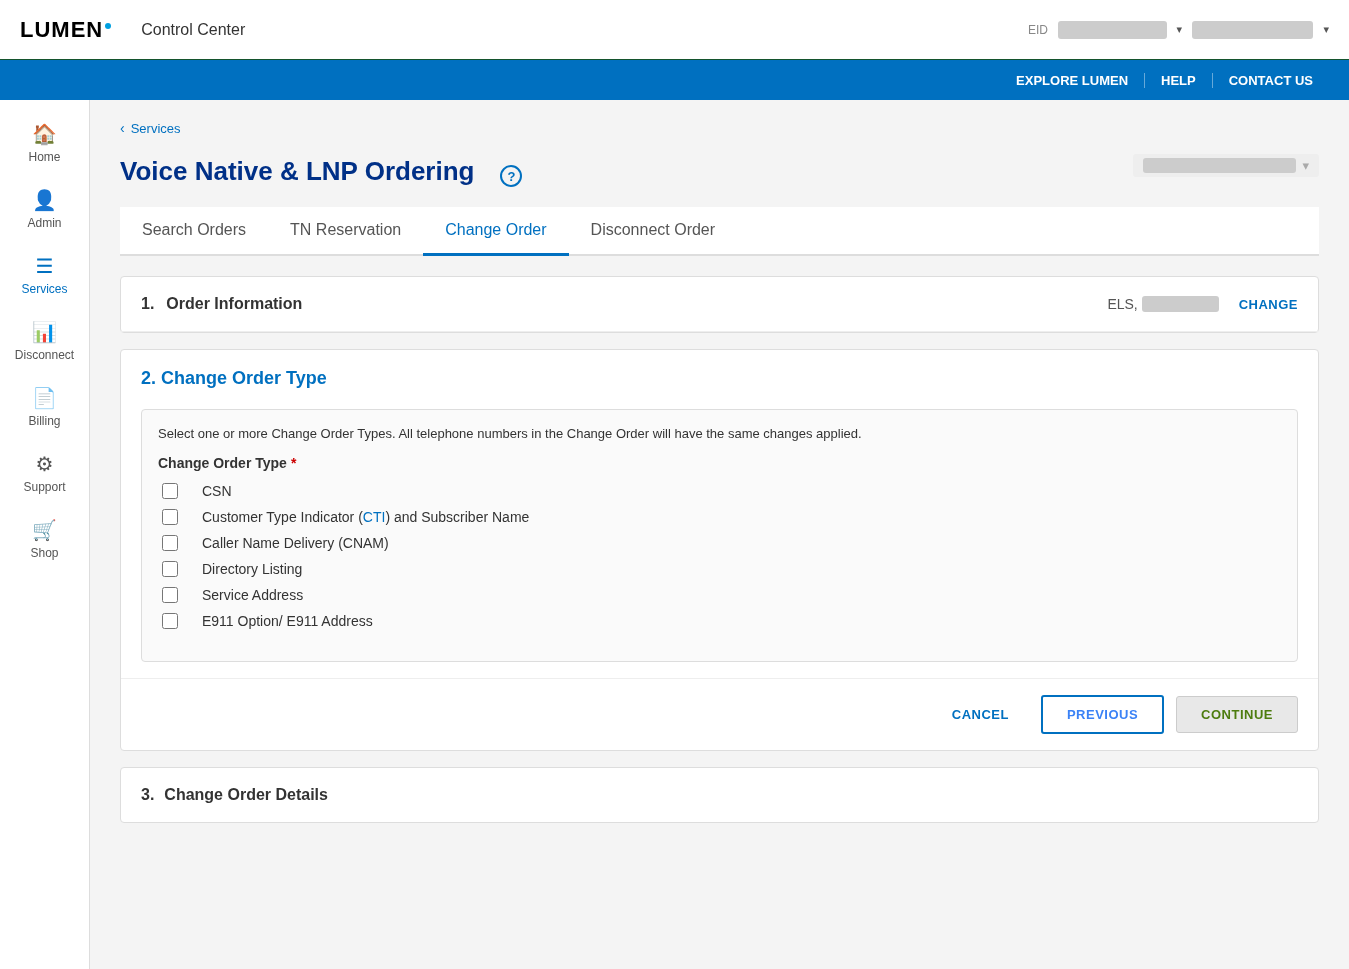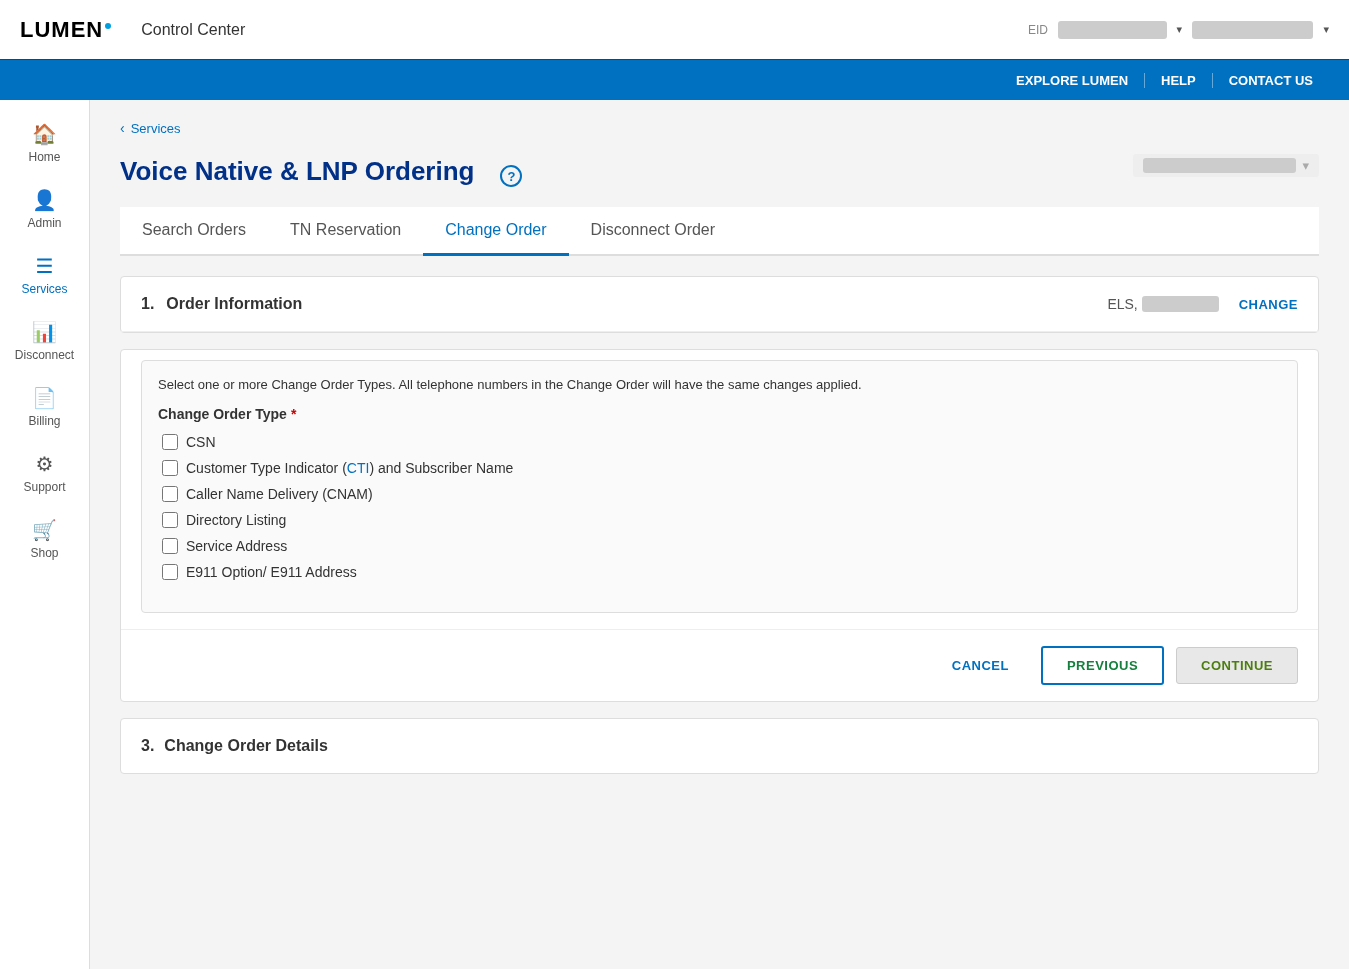--- a/index.html
+++ b/index.html
@@ -292,21 +292,21 @@
     }
     .checkbox-group {
       display: flex;
       flex-direction: column;
       gap: 10px;
       padding: 0 4px 16px;
     }
     .checkbox-item {
       display: flex;
       align-items: center;
-      gap: 8px;
+      gap: 24px;
       font-size: 14px;
       color: #333;
       cursor: pointer;
     }
     .checkbox-item input[type="checkbox"] {
       width: 16px;
       height: 16px;
       cursor: pointer;
     }
     .checkbox-link {
@@ -329,21 +329,21 @@
       color: #0070c0;
       font-size: 13px;
       font-weight: bold;
       cursor: pointer;
       padding: 10px 20px;
       letter-spacing: 0.5px;
     }
     .btn-previous {
       background: #fff;
       border: 2px solid #0070c0;
-      color: #15803d;
+      color: #3b82f6;
       font-size: 13px;
       font-weight: bold;
       cursor: pointer;
       padding: 10px 24px;
       border-radius: 3px;
       letter-spacing: 0.5px;
     }
     .btn-continue {
       background: #e8e8e8;
       border: 1px solid #ccc;
@@ -468,20 +468,21 @@
           <span class="section-title">Order Information</span>
         </div>
         <div style="display:flex;align-items:center;gap:20px;">
           <span class="section-info">ELS, <span class="redacted" style="color:transparent;">REDACTED</span></span>
           <a class="change-link">CHANGE</a>
         </div>
       </div>
     </div>
 
     <div class="change-order-section">
+      <div class="change-order-title"><span>2.</span> <span>Change Order Type</span></div>
       <div class="change-order-body">
         <div class="instruction-text">
           <span>Select one or more Change Order Types. All telephone numbers in the Change Order will have the same changes applied.</span>
           <div style="margin-top:14px;">
             <div class="order-type-label">
               <span>Change Order Type</span>
               <span class="required-star">*</span>
             </div>
             <div class="checkbox-group">
               <label class="checkbox-item">

